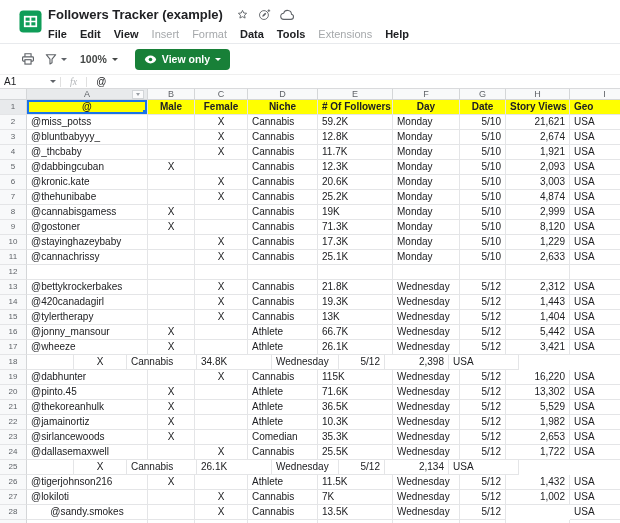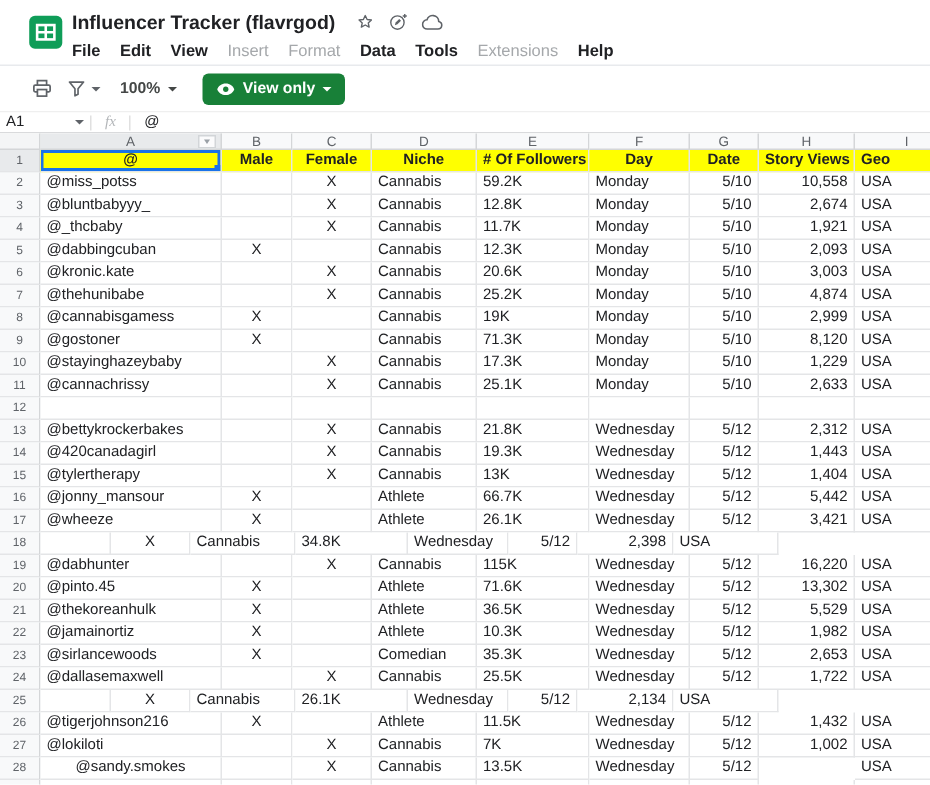--- a/index.html
+++ b/index.html
@@ -67,21 +67,21 @@
   <div class="topbar">
     <div class="logo">
       <svg width="23" height="23" viewBox="0 0 24 24">
         <rect x="0.5" y="0.5" width="23" height="23" rx="4" fill="#0f9d58"></rect>
         <rect x="6" y="7" width="12" height="10" fill="none" stroke="#fff" stroke-width="1.8"></rect>
         <path d="M12 7v10M6 12h12" stroke="#fff" stroke-width="1.8"></path>
       </svg>
     </div>
     <div class="title-area">
       <div class="title-row">
-        <span class="doc-title">Influencer Tracker (flavrgod)</span>
+        <span class="doc-title">Followers Tracker (example)</span>
         <span class="title-icons">
           <span style="display:flex;">
             <svg width="13" height="13" viewBox="0 0 24 24">
                 <path d="M12 4.4l2.3 4.8 5.3.6-3.9 3.6 1.1 5.2-4.8-2.6-4.8 2.6 1.1-5.2-3.9-3.6 5.3-.6z" fill="none" stroke="#5f6368" stroke-width="1.7" stroke-linejoin="round"></path>
               </svg>
           </span>
           <span style="display:flex;">
             <svg width="13" height="13" viewBox="0 0 24 24">
               <circle cx="11" cy="13" r="8.2" fill="none" stroke="#5f6368" stroke-width="1.7"></circle>
               <path d="M7.8 16.2l1-3.2 4.4-4.4 2.2 2.2-4.4 4.4z" fill="#5f6368"></path>
@@ -178,21 +178,21 @@
         </div>
         <div class="sheet-row">
           <div class="row-num">2</div>
           <div class="cell" style="width: 121px; text-align: left;"><span>@miss_potss</span></div>
           <div class="cell" style="width: 47px; text-align: center;"><span></span></div>
           <div class="cell" style="width: 53px; text-align: center;"><span>X</span></div>
           <div class="cell" style="width: 70px; text-align: left;"><span>Cannabis</span></div>
           <div class="cell" style="width: 75px; text-align: left;"><span>59.2K</span></div>
           <div class="cell" style="width: 67px; text-align: left;"><span>Monday</span></div>
           <div class="cell" style="width: 46px; text-align: right;"><span>5/10</span></div>
-          <div class="cell" style="width: 64px; text-align: right;"><span>10,558</span></div>
+          <div class="cell" style="width: 64px; text-align: right;"><span>21,621</span></div>
           <div class="cell" style="width: 70px; text-align: left;"><span>USA</span></div>
         </div>
         <div class="sheet-row">
           <div class="row-num">3</div>
           <div class="cell" style="width: 121px; text-align: left;"><span>@bluntbabyyy_</span></div>
           <div class="cell" style="width: 47px; text-align: center;"><span></span></div>
           <div class="cell" style="width: 53px; text-align: center;"><span>X</span></div>
           <div class="cell" style="width: 70px; text-align: left;"><span>Cannabis</span></div>
           <div class="cell" style="width: 75px; text-align: left;"><span>12.8K</span></div>
           <div class="cell" style="width: 67px; text-align: left;"><span>Monday</span></div>

